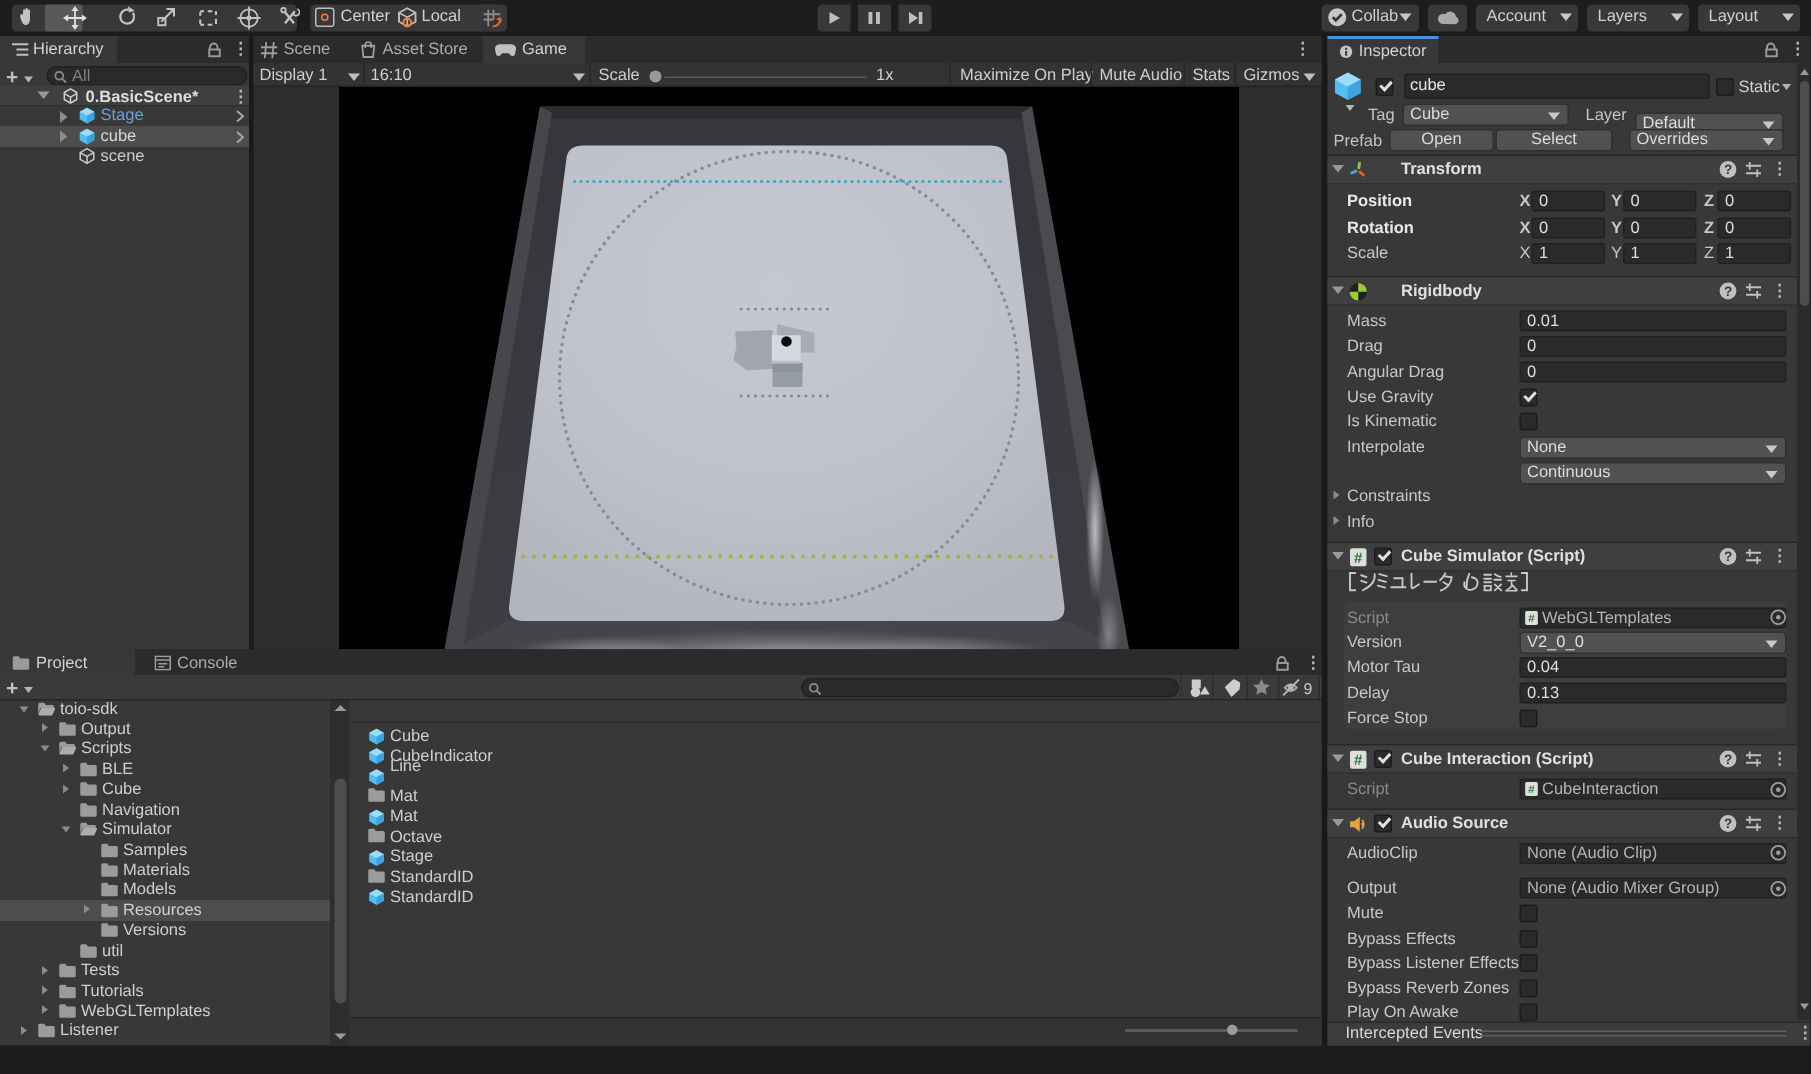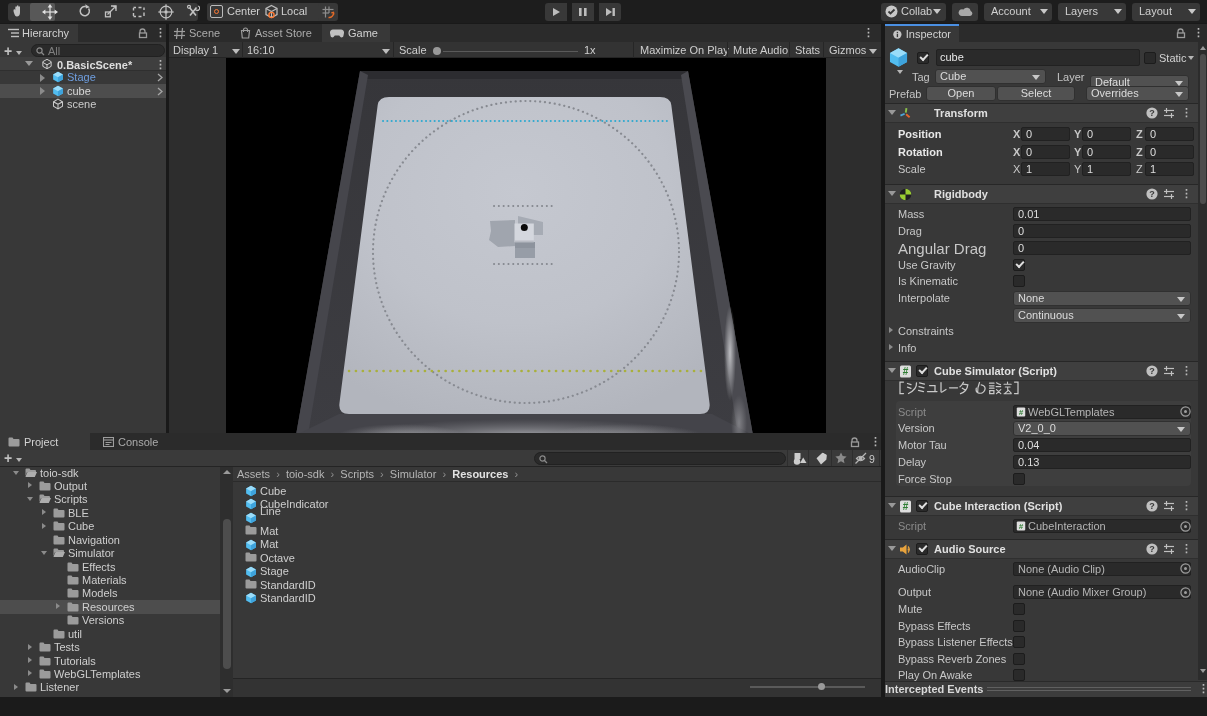--- a/index.html
+++ b/index.html
@@ -383,21 +383,21 @@
       <div class="abs" style="left: 68px; top: 66.65px; color: rgb(207, 207, 207); font-size: 11px; line-height: 13px; white-space: nowrap;">Navigation</div>
       <div class="abs" style="left: 41px; top: 84.08px; width: 0px; height: 0px; border-left: 3.5px solid transparent; border-right: 3.5px solid transparent; border-top: 4.5px solid rgb(139, 139, 139);"></div>
       <div class="abs" style="left: 53px; top: 81.08px;"><svg width="12" height="10" viewBox="0 0 12 10">
           <path d="M.5 1.5 a1 1 0 0 1 1 -1 h3 l1 1.5 h4.5 a1 1 0 0 1 1 1 v1 h-9 l-1.5 4z" fill="#9b9b9b"></path>
           <path d="M.5 8.5 l2 -4.5 h9.5 l-2.2 5 h-8.3 a1 1 0 0 1 -1 -.5z" fill="#adadad"></path>
         </svg></div>
       <div class="abs" style="left: 68px; top: 80.08px; color: rgb(207, 207, 207); font-size: 11px; line-height: 13px; white-space: nowrap;">Simulator</div>
       <div class="abs" style="left: 67px; top: 94.51px;"><svg width="12" height="10" viewBox="0 0 12 10">
           <path d="M.5 1.5 a1 1 0 0 1 1 -1 h3 l1 1.5 h5 a1 1 0 0 1 1 1 v5.5 a1 1 0 0 1 -1 1 h-9 a1 1 0 0 1 -1 -1 z" fill="#9b9b9b"></path>
         </svg></div>
-      <div class="abs" style="left: 82px; top: 93.51px; color: rgb(207, 207, 207); font-size: 11px; line-height: 13px; white-space: nowrap;">Effects</div>
+      <div class="abs" style="left: 82px; top: 93.51px; color: rgb(207, 207, 207); font-size: 11px; line-height: 13px; white-space: nowrap;">Samples</div>
       <div class="abs" style="left: 67px; top: 107.94px;"><svg width="12" height="10" viewBox="0 0 12 10">
           <path d="M.5 1.5 a1 1 0 0 1 1 -1 h3 l1 1.5 h5 a1 1 0 0 1 1 1 v5.5 a1 1 0 0 1 -1 1 h-9 a1 1 0 0 1 -1 -1 z" fill="#9b9b9b"></path>
         </svg></div>
       <div class="abs" style="left: 82px; top: 106.94px; color: rgb(207, 207, 207); font-size: 11px; line-height: 13px; white-space: nowrap;">Materials</div>
       <div class="abs" style="left: 67px; top: 121.37px;"><svg width="12" height="10" viewBox="0 0 12 10">
           <path d="M.5 1.5 a1 1 0 0 1 1 -1 h3 l1 1.5 h5 a1 1 0 0 1 1 1 v5.5 a1 1 0 0 1 -1 1 h-9 a1 1 0 0 1 -1 -1 z" fill="#9b9b9b"></path>
         </svg></div>
       <div class="abs" style="left: 82px; top: 120.37px; color: rgb(207, 207, 207); font-size: 11px; line-height: 13px; white-space: nowrap;">Models</div>
       <div class="abs" style="left: 0px; top: 133.3px; width: 220px; height: 13.4px; background: rgb(77, 77, 77);"></div>
       <div class="abs" style="left: 56px; top: 136.3px; width: 0px; height: 0px; border-top: 3.5px solid transparent; border-bottom: 3.5px solid transparent; border-left: 4.5px solid rgb(139, 139, 139);"></div>
@@ -435,21 +435,20 @@
       <div class="abs" style="left: 40px; top: 214.38px; color: rgb(207, 207, 207); font-size: 11px; line-height: 13px; white-space: nowrap;">Listener</div>
     </div>
 
   <div class="abs" style="left:220px;top:34px;width:13px;height:230px;background:#2e2e2e;"></div>
   <div class="abs" style="left:223px;top:37px;width:0;height:0;border-left:4px solid transparent;border-right:4px solid transparent;border-bottom:4px solid #9a9a9a;"></div>
   <div class="abs" style="left:222.5px;top:86px;width:8px;height:150px;background:#4d4d4d;border-radius:4px;"></div>
   <div class="abs" style="left:223px;top:256px;width:0;height:0;border-left:4px solid transparent;border-right:4px solid transparent;border-top:4px solid #9a9a9a;"></div>
 
   <div class="abs" style="left:233px;top:34px;width:648px;height:230px;background:#383838;">
     <div class="abs" style="left:0;top:0;width:648px;height:15px;border-bottom:1px solid #2b2b2b;"></div>
-    <div class="lbl" style="left:4px;top:1px;color:#b5b5b5;">Assets&nbsp; <span style="color:#8f8f8f">›</span> &nbsp;toio-sdk&nbsp; <span style="color:#8f8f8f">›</span> &nbsp;Scripts&nbsp; <span style="color:#8f8f8f">›</span> &nbsp;Simulator&nbsp; <span style="color:#8f8f8f">›</span> &nbsp;<b style="color:#e2e2e2">Resources</b>&nbsp; <span style="color:#8f8f8f">›</span></div>
     <div id="plist">
         <div class="abs" style="left: 12px; top: 18px;"><svg width="12" height="12" viewBox="0 0 16 16">
             <path d="M8 1 L14.5 4.6 V11.4 L8 15 L1.5 11.4 V4.6 Z" fill="#52bdf0"></path>
             <path d="M8 1 L14.5 4.6 L8 8.2 L1.5 4.6 Z" fill="#9adcf9"></path>
             <path d="M8 8.2 L14.5 4.6 V11.4 L8 15 Z" fill="#3ea3dc"></path>
           </svg></div>
         <div class="abs" style="left: 27px; top: 17.5px; color: rgb(207, 207, 207); font-size: 11px; line-height: 13px;">Cube</div>
         <div class="abs" style="left: 12px; top: 31.43px;"><svg width="12" height="12" viewBox="0 0 16 16">
             <path d="M8 1 L14.5 4.6 V11.4 L8 15 L1.5 11.4 V4.6 Z" fill="#52bdf0"></path>
             <path d="M8 1 L14.5 4.6 L8 8.2 L1.5 4.6 Z" fill="#9adcf9"></path>
@@ -598,21 +597,21 @@
             <line x1="1" y1="8.5" x2="11" y2="8.5"></line>
             <line x1="3.5" y1="1" x2="3.5" y2="6"></line>
             <line x1="8.5" y1="6" x2="8.5" y2="11"></line>
           </g>
         </svg></div>
       <div class="abs" style="left: 296px; top: 163px; color: rgb(185, 185, 185); font-weight: bold; font-size: 11px;">⋮</div>
       <div class="abs" style="left: 13px; top: 184px; color: rgb(200, 200, 200); font-size: 11px; line-height: 13px; white-space: nowrap;">Mass</div>
       <div class="abs" style="left: 128px; top: 183px; width: 178px; height: 14px; background: rgb(42, 42, 42); border: 1px solid rgb(33, 33, 33); border-radius: 2px; color: rgb(222, 222, 222); font-size: 11px; line-height: 12px; padding: 0px 4px;">0.01</div>
       <div class="abs" style="left: 13px; top: 201px; color: rgb(200, 200, 200); font-size: 11px; line-height: 13px; white-space: nowrap;">Drag</div>
       <div class="abs" style="left: 128px; top: 200px; width: 178px; height: 14px; background: rgb(42, 42, 42); border: 1px solid rgb(33, 33, 33); border-radius: 2px; color: rgb(222, 222, 222); font-size: 11px; line-height: 12px; padding: 0px 4px;">0</div>
-      <div class="abs" style="left: 13px; top: 218px; color: rgb(200, 200, 200); font-size: 15px; line-height: 13px; white-space: nowrap;">Angular Drag</div>
+      <div class="abs" style="left: 13px; top: 218px; color: rgb(200, 200, 200); font-size: 11px; line-height: 13px; white-space: nowrap;">Angular Drag</div>
       <div class="abs" style="left: 128px; top: 217px; width: 178px; height: 14px; background: rgb(42, 42, 42); border: 1px solid rgb(33, 33, 33); border-radius: 2px; color: rgb(222, 222, 222); font-size: 11px; line-height: 12px; padding: 0px 4px;">0</div>
       <div class="abs" style="left: 13px; top: 235px; color: rgb(200, 200, 200); font-size: 11px; line-height: 13px; white-space: nowrap;">Use Gravity</div>
       <div class="abs" style="left: 128px; top: 235px;">
         <div class="cb on" style="left:0;top:0;"></div>
       </div>
       <div class="abs" style="left: 13px; top: 251px; color: rgb(200, 200, 200); font-size: 11px; line-height: 13px; white-space: nowrap;">Is Kinematic</div>
       <div class="abs" style="left: 128px; top: 251px;">
         <div class="cb" style="left:0;top:0;"></div>
       </div>
       <div class="abs" style="left: 13px; top: 267.5px; color: rgb(200, 200, 200); font-size: 11px; line-height: 13px; white-space: nowrap;">Interpolate</div>
@@ -781,19 +780,19 @@
           </g>
         </svg></div>
     </div>
 
   <div class="abs" style="left:313px;top:18px;width:9px;height:638px;background:#2c2c2c;"></div>
   <div class="abs" style="left:315px;top:22px;width:0;height:0;border-left:3.5px solid transparent;border-right:3.5px solid transparent;border-bottom:4px solid #9a9a9a;"></div>
   <div class="abs" style="left:314.5px;top:30px;width:6px;height:150px;background:#4d4d4d;border-radius:3px;"></div>
   <div class="abs" style="left:315px;top:645px;width:0;height:0;border-left:3.5px solid transparent;border-right:3.5px solid transparent;border-top:4px solid #9a9a9a;"></div>
 
   <div class="abs" style="left:0;top:657px;width:322px;height:16px;background:#3c3c3c;border-top:1px solid #2a2a2a;">
-    <div class="lbl" style="left:0;top:1px;font-weight:bold;color:#d8d8d8;">Intercepted Events</div>
+    <div class="lbl" style="left:12px;top:1px;font-weight:normal;color:#d8d8d8;">Intercepted Events</div>
     <div class="abs" style="left:102px;top:5px;width:204px;height:1px;background:#606060;"></div>
     <div class="abs" style="left:102px;top:8px;width:204px;height:1px;background:#606060;"></div>
     <div class="kebab abs" style="left:313px;top:0;">⋮</div>
   </div>
   <div class="abs" style="left:0;top:673px;width:322px;height:0;background:#191919;"></div>
 </div>
 
 </body></html>

